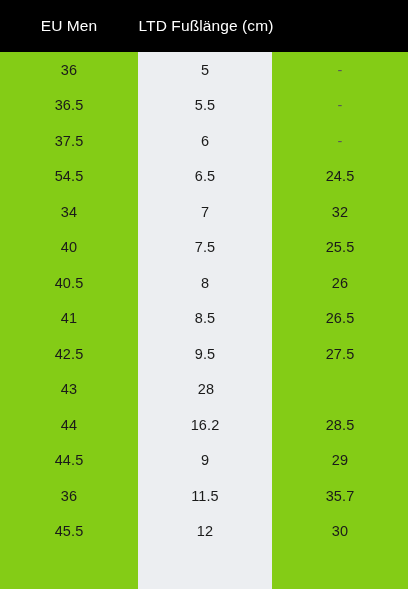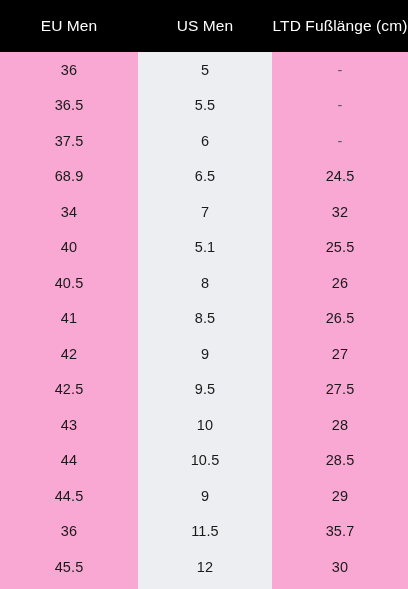--- a/index.html
+++ b/index.html
@@ -13,21 +13,21 @@
     background: #f7f7f8;
     font-family: "Liberation Sans", sans-serif;
     -webkit-font-smoothing: antialiased;
   }
 
   .size-table {
     position: relative;
     width: 408px;
     height: 589px;
     box-sizing: border-box;
-    background: #f9a8d4;
+    background: #84cc16;
     overflow: hidden;
   }
 
   
   .col-stripe {
     position: absolute;
     left: 138px;
     width: 134px;
     top: 52px;
     bottom: 0;
@@ -90,21 +90,20 @@
 </style>
 </head>
 <body>
 
 <div class="size-table">
 
   <div class="col-stripe"></div>
 
   <div class="table-header">
     <div class="th c1">EU Men</div>
-    <div class="th c2">US Men</div>
     <div class="th c3">LTD Fußlänge (cm)</div>
   </div>
 
   <div class="table-body">
 
     <div class="row">
       <div class="cell c1">36</div>
       <div class="cell c2">5</div>
       <div class="cell c3 dash">-</div>
     </div>
@@ -115,70 +114,64 @@
       <div class="cell c3 dash">-</div>
     </div>
 
     <div class="row">
       <div class="cell c1">37.5</div>
       <div class="cell c2">6</div>
       <div class="cell c3 dash">-</div>
     </div>
 
     <div class="row">
-      <div class="cell c1">68.9</div>
+      <div class="cell c1">54.5</div>
       <div class="cell c2">6.5</div>
       <div class="cell c3">24.5</div>
     </div>
 
     <div class="row">
       <div class="cell c1">34</div>
       <div class="cell c2">7</div>
       <div class="cell c3">32</div>
     </div>
 
     <div class="row">
       <div class="cell c1">40</div>
-      <div class="cell c2">5.1</div>
+      <div class="cell c2">7.5</div>
       <div class="cell c3">25.5</div>
     </div>
 
     <div class="row">
       <div class="cell c1">40.5</div>
       <div class="cell c2">8</div>
       <div class="cell c3">26</div>
     </div>
 
     <div class="row">
       <div class="cell c1">41</div>
       <div class="cell c2">8.5</div>
       <div class="cell c3">26.5</div>
     </div>
 
-    <div class="row">
-      <div class="cell c1">42</div>
-      <div class="cell c2">9</div>
-      <div class="cell c3">27</div>
-    </div>
 
     <div class="row">
       <div class="cell c1">42.5</div>
       <div class="cell c2">9.5</div>
       <div class="cell c3">27.5</div>
     </div>
 
     <div class="row">
       <div class="cell c1">43</div>
-      <div class="cell c2">10</div>
       <div class="cell c3">28</div>
     </div>
 
     <div class="row">
       <div class="cell c1">44</div>
-      <div class="cell c2">10.5</div>
+      <div class="cell c2">16.2</div>
       <div class="cell c3">28.5</div>
     </div>
 
     <div class="row">
       <div class="cell c1">44.5</div>
       <div class="cell c2">9</div>
       <div class="cell c3">29</div>
     </div>
 
     <div class="row">

